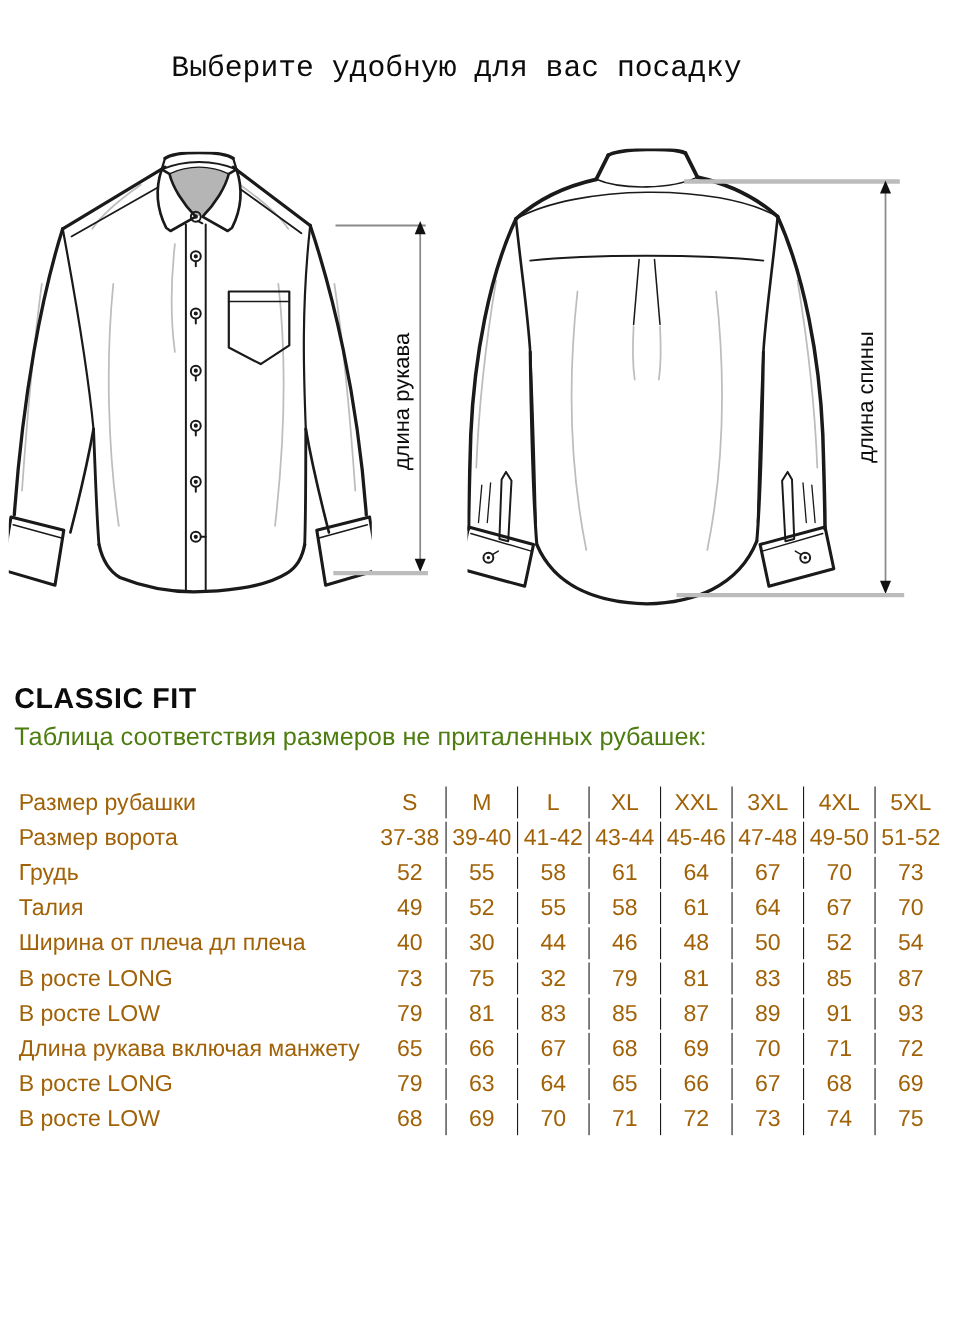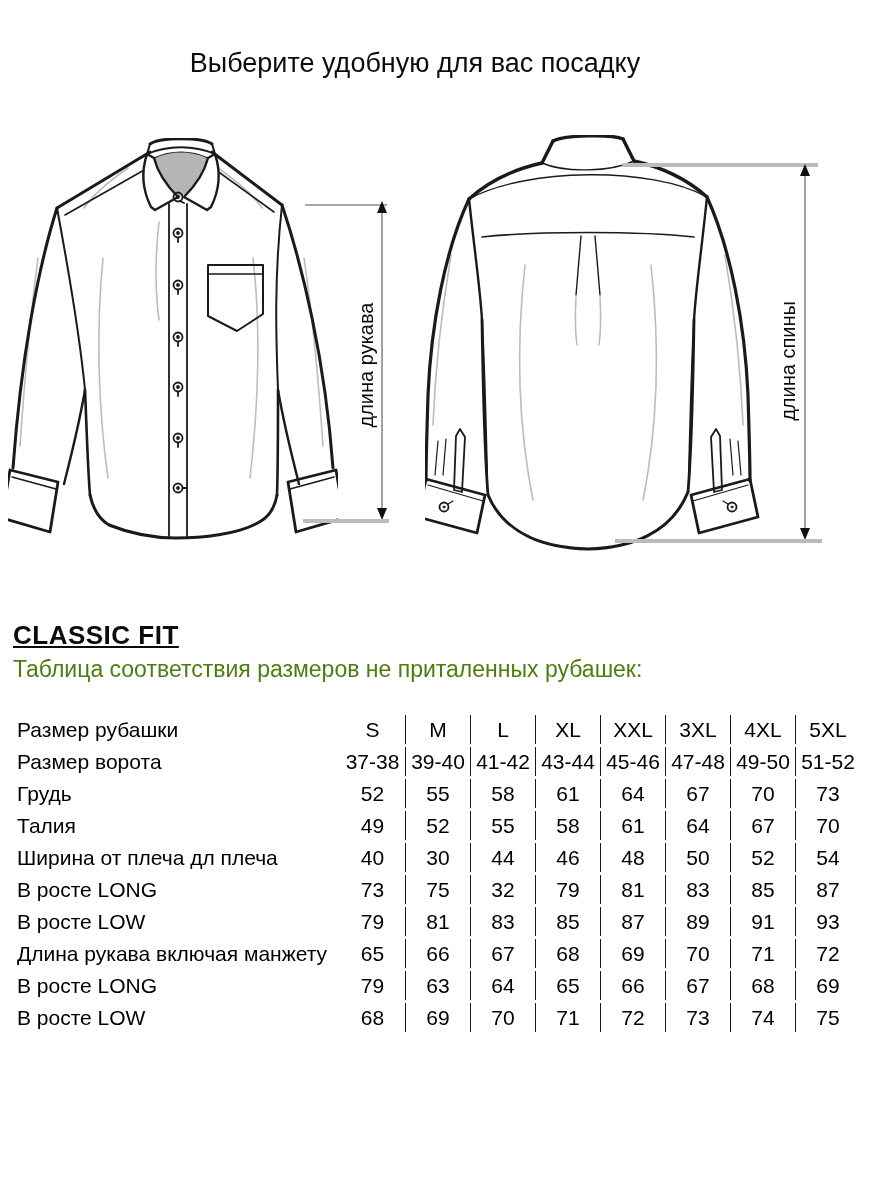--- a/index.html
+++ b/index.html
@@ -1,33 +1,33 @@
 <!DOCTYPE html>
 <html><head>
 <meta charset="utf-8">
 <style>
   html,body{margin:0;padding:0;background:#fff;}
   body{font-family:"Liberation Sans", sans-serif; color:#111;}
   #page{position:relative;width:881px;height:1200px;background:#ffffff;overflow:hidden;}
 
   .page-title{position:absolute;left:0;top:48px;width:830px;text-align:center;
-    font-size:27px;color:#0c0c0c;}
+    font-size:27px;color:#0c0c0c;font-family:Liberation Mono, monospace;}
 
   .shirt-svg{position:absolute;}
   .dim-overlay{position:absolute;left:0;top:0;width:881px;height:1200px;pointer-events:none;}
 
   .dim-label{position:absolute;font-size:20px;color:#0c0c0c;white-space:nowrap;
     transform:translate(-50%,-50%) rotate(-90deg);}
 
   .section-heading{position:absolute;left:13px;top:620px;font-size:26px;font-weight:800;
-    letter-spacing:0.5px;color:#0c0c0c;text-decoration:underline;}
+    letter-spacing:0.5px;color:#0c0c0c;}
   .section-subtitle{position:absolute;left:13px;top:656px;font-size:23px;color:#4d7c0f;}
 
   .size-table{position:absolute;left:14px;top:712px;width:846px;
-    border-collapse:separate;border-spacing:0 3px;table-layout:fixed;font-size:21px;color:#000000;}
+    border-collapse:separate;border-spacing:0 3px;table-layout:fixed;font-size:21px;color:#a16207;}
   .size-table td{height:29px;padding:0;vertical-align:middle;overflow:hidden;white-space:nowrap;}
   .size-table td.rowlabel{text-align:left;padding-left:3px;}
   .size-table td.val{text-align:center;}
   .size-table td.sep{border-left:1.5px solid #1a1a1a;}
   col.c-label{width:326px;} col.c-size{width:65px;}
 </style>
 </head>
 <body>
 
 <div id="page">

